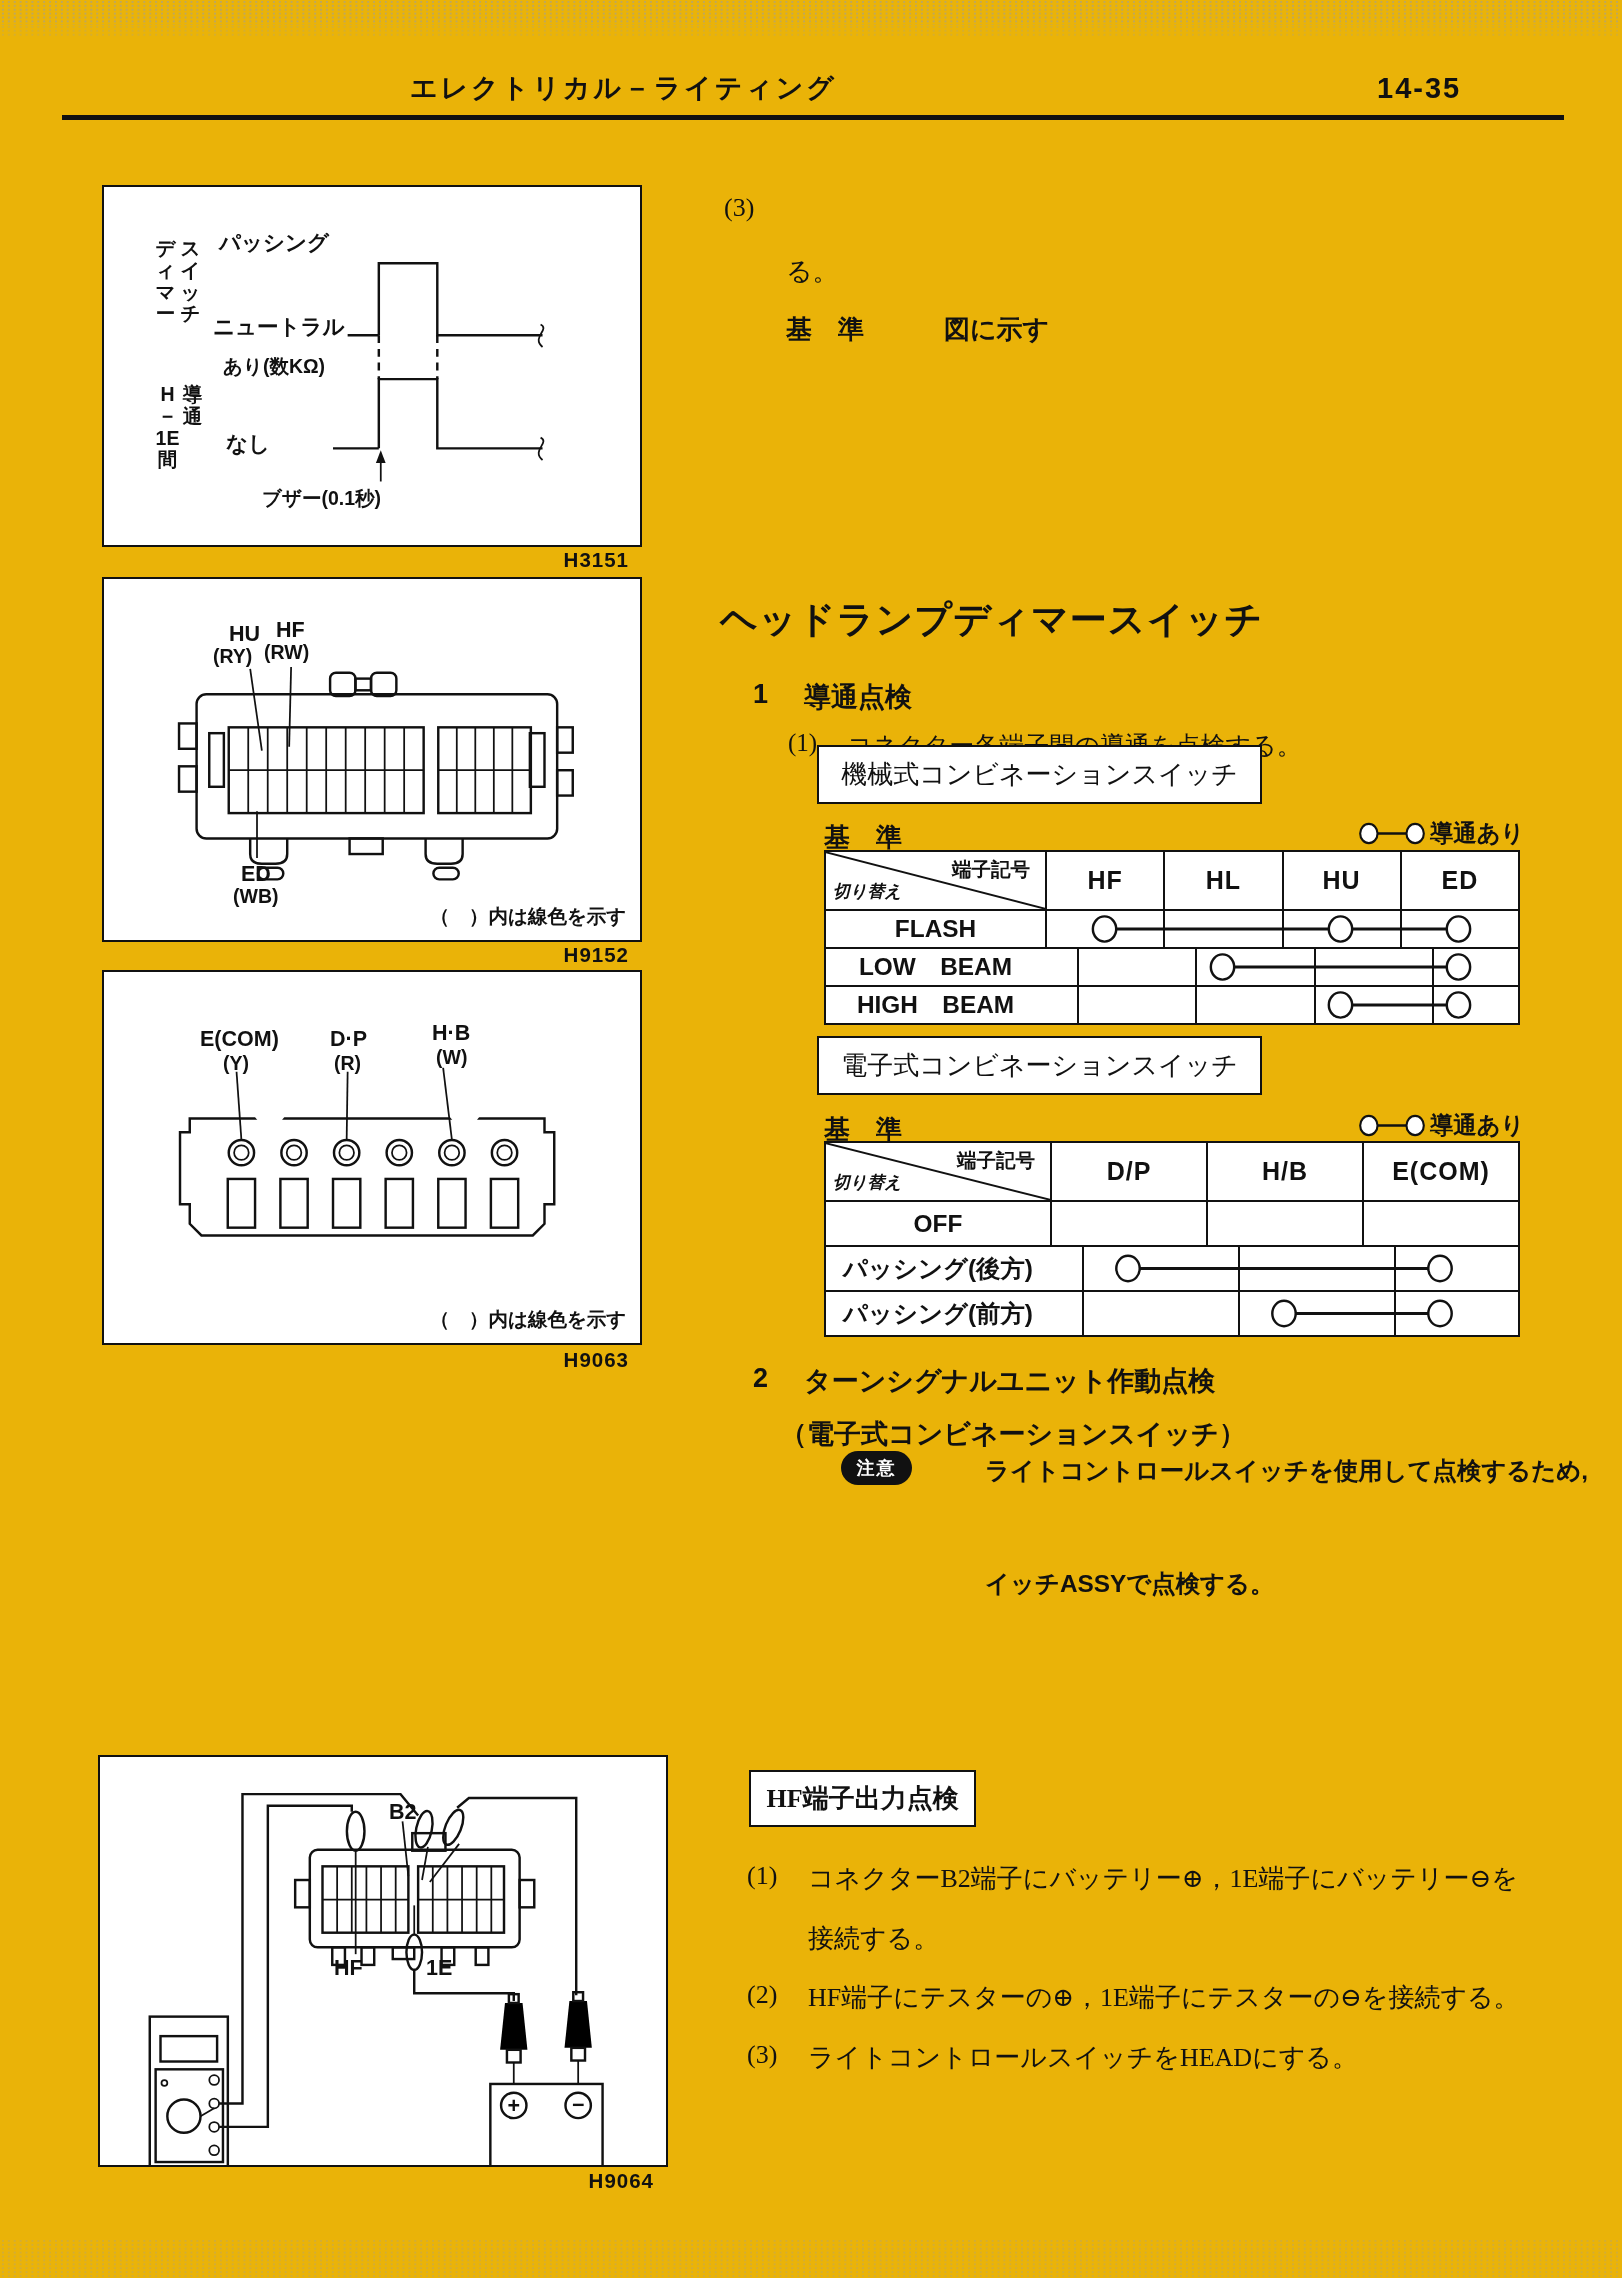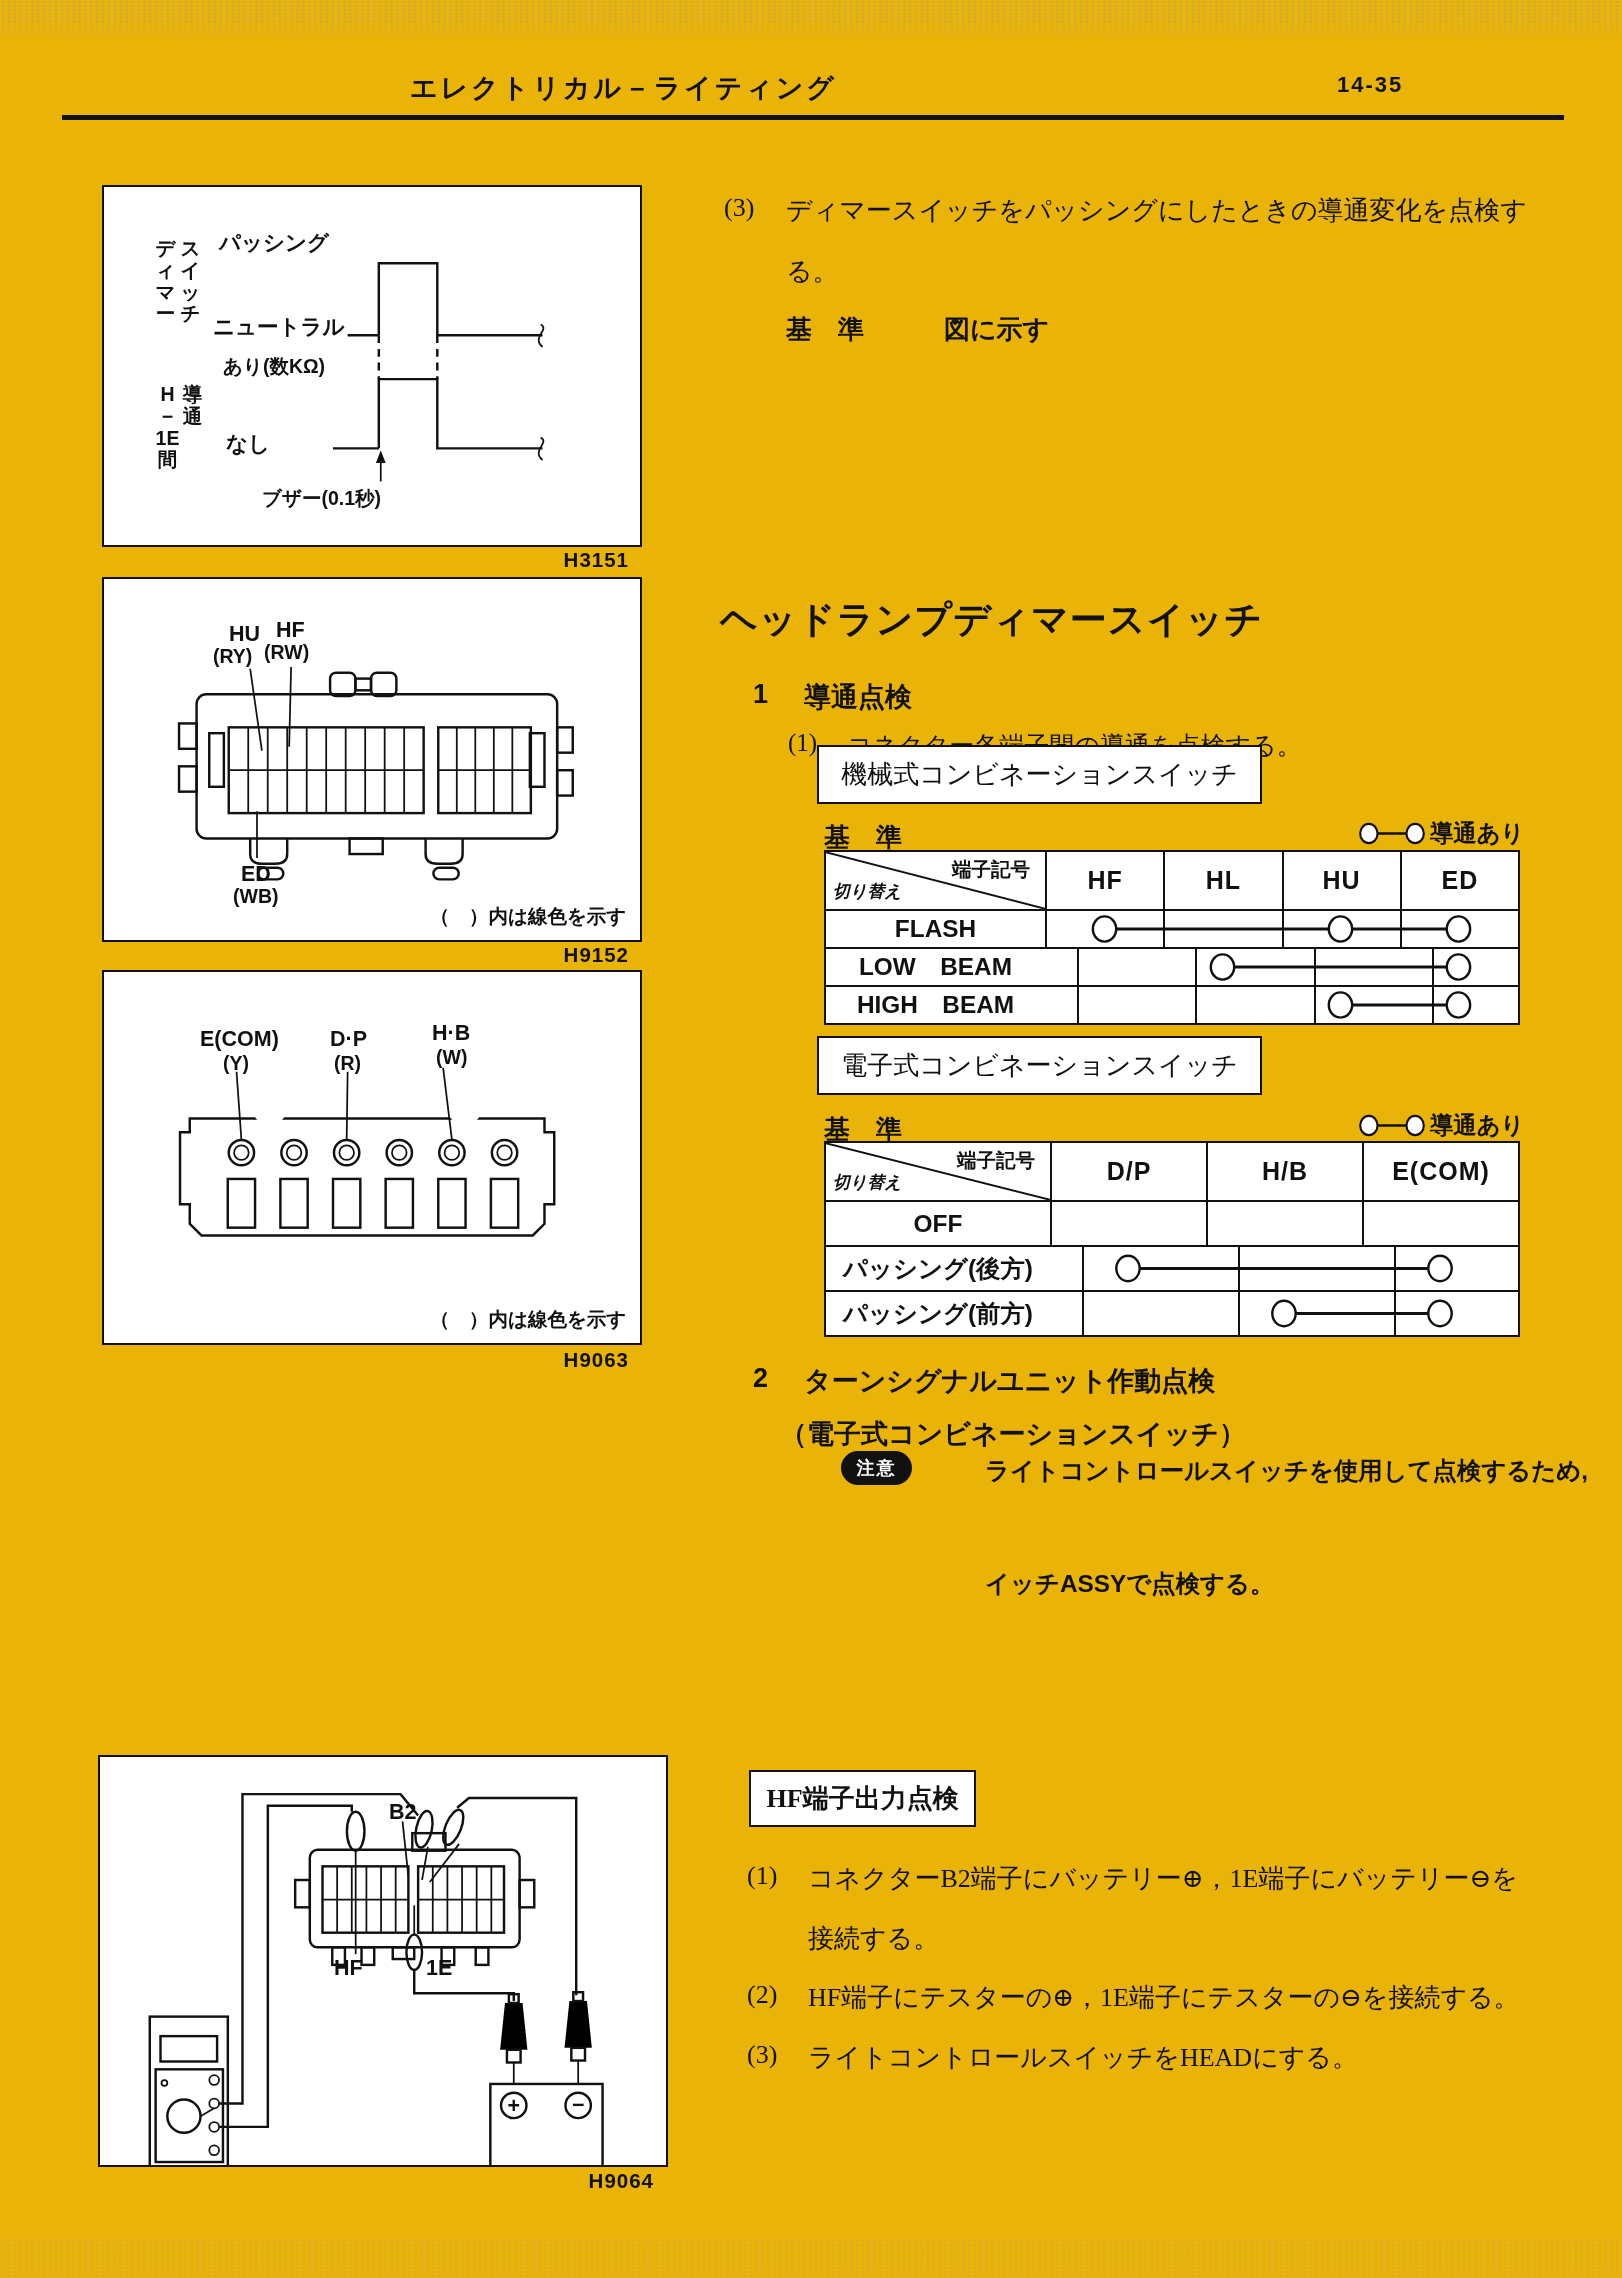--- a/index.html
+++ b/index.html
@@ -62,21 +62,21 @@
 </head>
 <body>
 
 <div class="page">
 
   <div class="abs halftone" style="left:0;top:0;width:1623px;height:25px;opacity:.55;"></div>
   <div class="abs halftone" style="left:0;top:25px;width:1623px;height:11.7px;opacity:.25;"></div>
   <div class="abs halftone" style="left:0;top:2239px;width:1623px;height:39px;opacity:.3;"></div>
 
   <div class="abs sb" style="left:410px;top:70px;font-size:27px;letter-spacing:2.9px;">エレクトリカル－ライティング</div>
-  <div class="abs sb" style="left:1337px;top:72px;font-size:22px;letter-spacing:2px;">14-35</div>
+  <div class="abs sb" style="left:1377px;top:72px;font-size:29px;letter-spacing:2px;">14-35</div>
   <div class="abs rule" style="left:62px;top:115px;width:1502px;height:4.9px;"></div>
 
   <div class="figbox" style="left:102px;top:185px;width:536px;height:358px;">
     <div class="abs" style="left:49px;top:51px;">
       <span class="vcol" style="width:25px;">
         <span>デ</span>
         <span>ィ</span>
         <span>マ</span>
         <span>ー</span>
       </span><span class="vcol" style="width:25px;">
@@ -245,21 +245,20 @@
       <rect x="400" y="335" width="115" height="87"></rect>
       <circle cx="424" cy="357" r="13"></circle>
       <circle cx="490" cy="357" r="13"></circle>
       <text x="424" y="365" text-anchor="middle" font-size="22" font-weight="bold">+</text>
       <text x="490" y="364" text-anchor="middle" font-size="22" font-weight="bold">−</text>
     </svg>
   </div>
   <div class="figcap" style="left:98px;top:2169px;width:556px;">H9064</div>
 
   <div class="bodyl ser" style="left:724px;top:193px;">(3)</div>
-  <div class="bodyl ser" style="left:786px;top:193px;">ディマースイッチをパッシングにしたときの導通変化を点検す</div>
   <div class="bodyl ser" style="left:786px;top:254px;">る。</div>
   <div class="bodyl sb" style="left:786px;top:312px;font-size:26px;">基　準</div>
   <div class="bodyl sb" style="left:944px;top:312px;font-size:26px;">図に示す</div>
 
   <div class="bodyl sb" style="left:720px;top:595px;font-size:37px;letter-spacing:1px;">ヘッドランプディマースイッチ</div>
 
   <div class="bodyl sb" style="left:753px;top:679px;font-size:27px;">1</div>
   <div class="bodyl sb" style="left:804px;top:679px;font-size:27px;">導通点検</div>
 
   <div class="bodyl ser" style="left:788px;top:729px;font-size:25px;">(1)</div>

